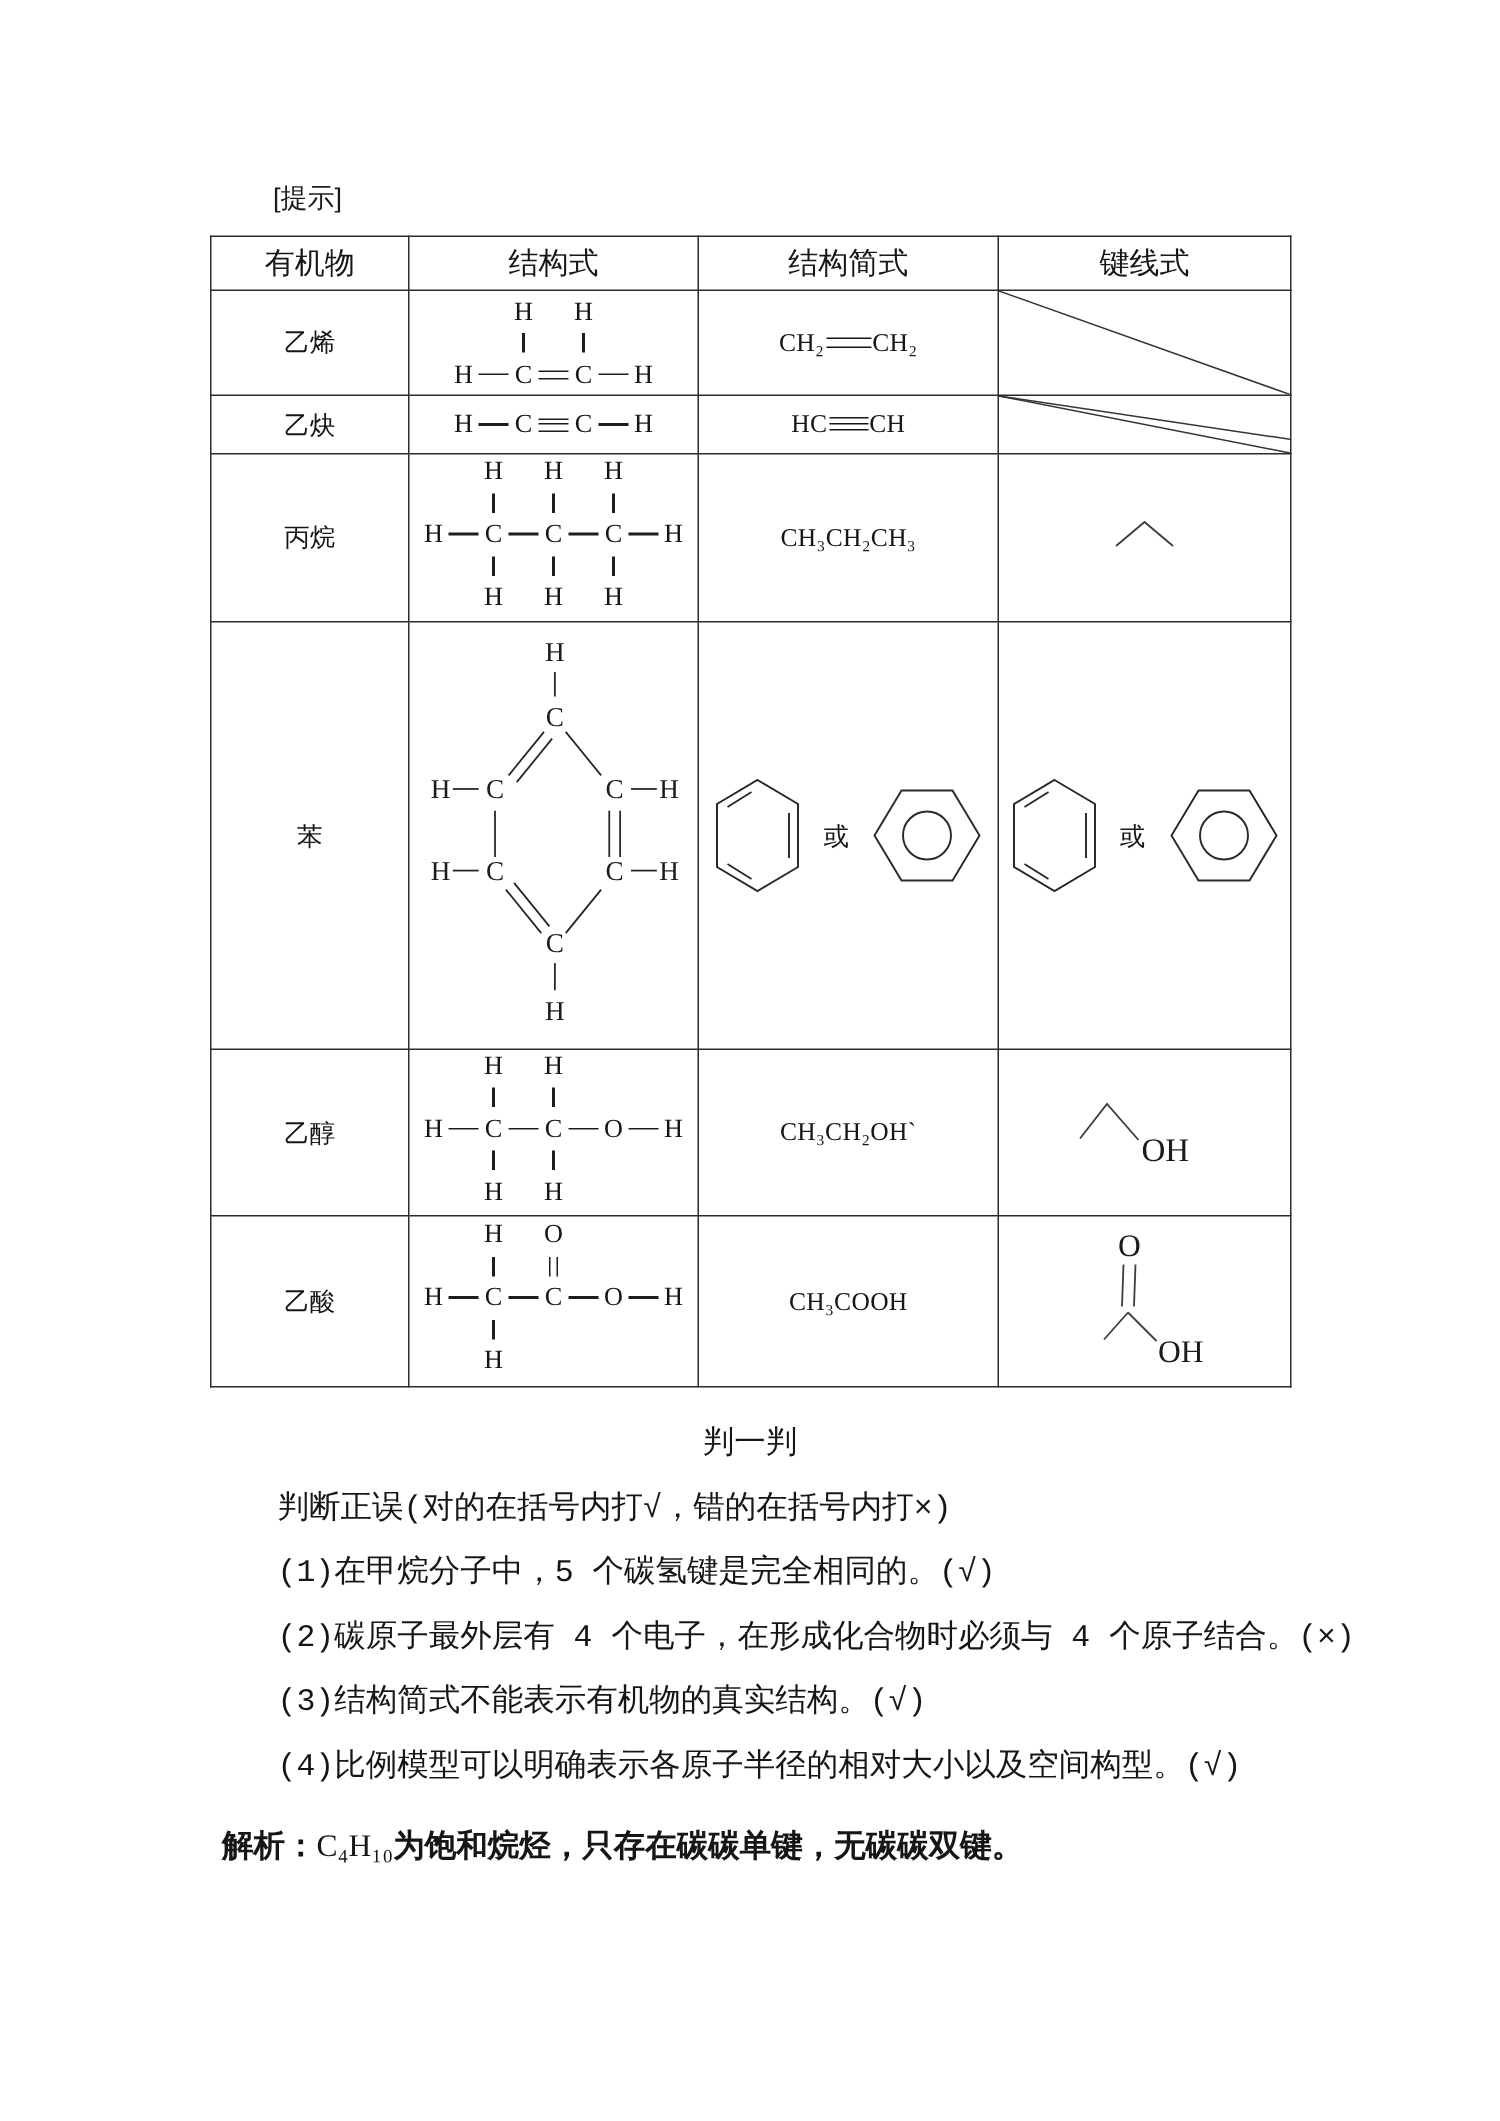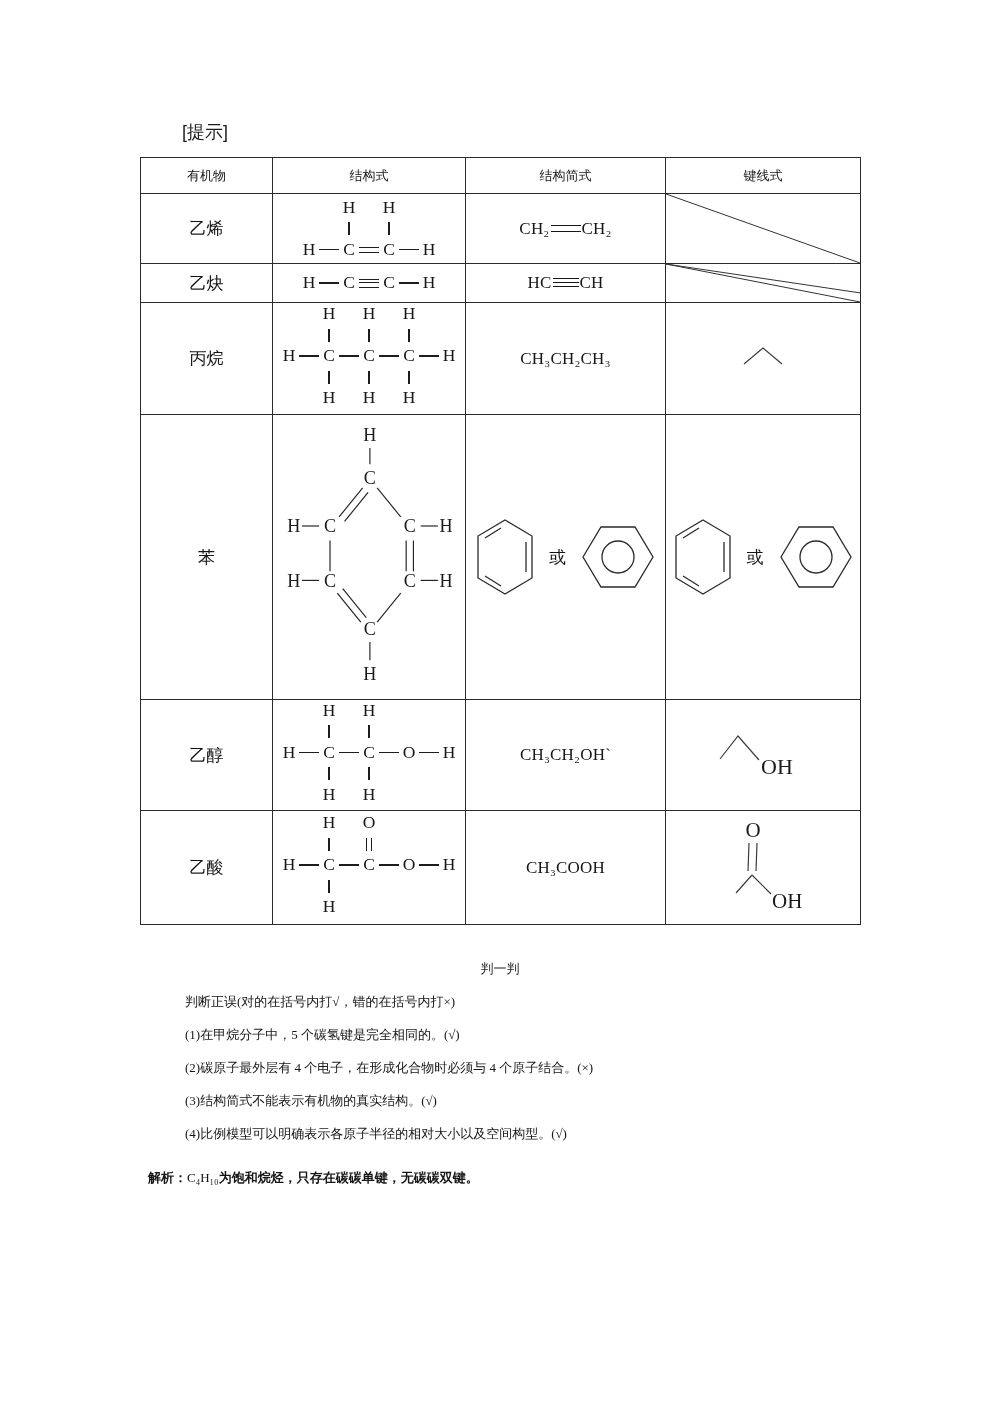--- a/index.html
+++ b/index.html
@@ -6,21 +6,21 @@
   .page{
     width:1000px;height:1414px;background:#ffffff;margin:0 auto;
     position:relative;box-sizing:border-box;padding-top:120px;overflow:hidden;
     font-family:"Liberation Serif","DejaVu Serif",serif;color:#161616;
   }
   .hint{margin:0 0 13px 182px;font-size:18px;font-family:"Liberation Sans","DejaVu Sans",sans-serif;color:#1b1b1b;}
   
   table.ctable{border-collapse:collapse;margin-left:140px;width:720px;table-layout:fixed;}
   .ctable th,.ctable td{border:1.3px solid #2b2b2b;text-align:center;vertical-align:middle;
     font-size:17px;font-weight:normal;padding:0;}
-  .ctable th{font-size:13px;}
+  .ctable th{font-size:20px;}
   td.skel{position:relative;}
   svg.crossout{position:absolute;left:0;top:0;width:100%;height:100%;display:block;}
   svg.crossout line{stroke:#333;stroke-width:1;vector-effect:non-scaling-stroke;}
   
   .mol{display:inline-block;}
   .mrow{display:flex;}
   .mcell{width:20px;height:21px;display:flex;align-items:center;justify-content:center;
     font-size:17.5px;line-height:1;}
   .b-sb{width:100%;height:1.3px;background:#1d1d1d;}
   .b-db{width:100%;height:6px;border-top:1.3px solid #1d1d1d;border-bottom:1.3px solid #1d1d1d;box-sizing:border-box;}
@@ -37,23 +37,23 @@
     background:linear-gradient(#161616,#161616) center/100% 1.3px no-repeat;
     vertical-align:middle;margin:0 1px 3px 1px;}
   .cond{letter-spacing:.2px;}
   .ringpair{display:flex;align-items:center;justify-content:center;gap:13px;}
   svg.molsvg text{font-family:"Liberation Serif","DejaVu Serif",serif;fill:#1b1b1b;}
   svg.molsvg line, svg.molsvg polyline, svg.molsvg polygon{stroke:#252525;fill:none;stroke-width:1.3;}
   svg.ring polygon, svg.ring line, svg.ring circle{stroke:#2a2a2a;fill:none;stroke-width:1.3;}
   svg.sksvg line, svg.sksvg polyline{stroke:#3c3c3c;fill:none;stroke-width:1.2;}
   svg.sksvg text{font-family:"Liberation Serif","DejaVu Serif",serif;fill:#1b1b1b;}
   
-  .quiz{margin-top:35px;font-size:13px;}
+  .quiz{margin-top:22px;font-size:21px;}
   .q-title{text-align:center;width:720px;margin-left:140px;}
-  .q{margin:15px 0 0 185px;}
+  .q{margin:15px 0 0 185px;font-family:Liberation Mono, monospace;}
   .q-analysis{margin:17px 0 18px 185px;}
   .q-analysis2{margin:26px 0 0 148px;}
   .bold{font-weight:700;}
 </style>
 </head>
 <body>
 
 <div class="page">
 
   <div class="hint">[提示]</div>

